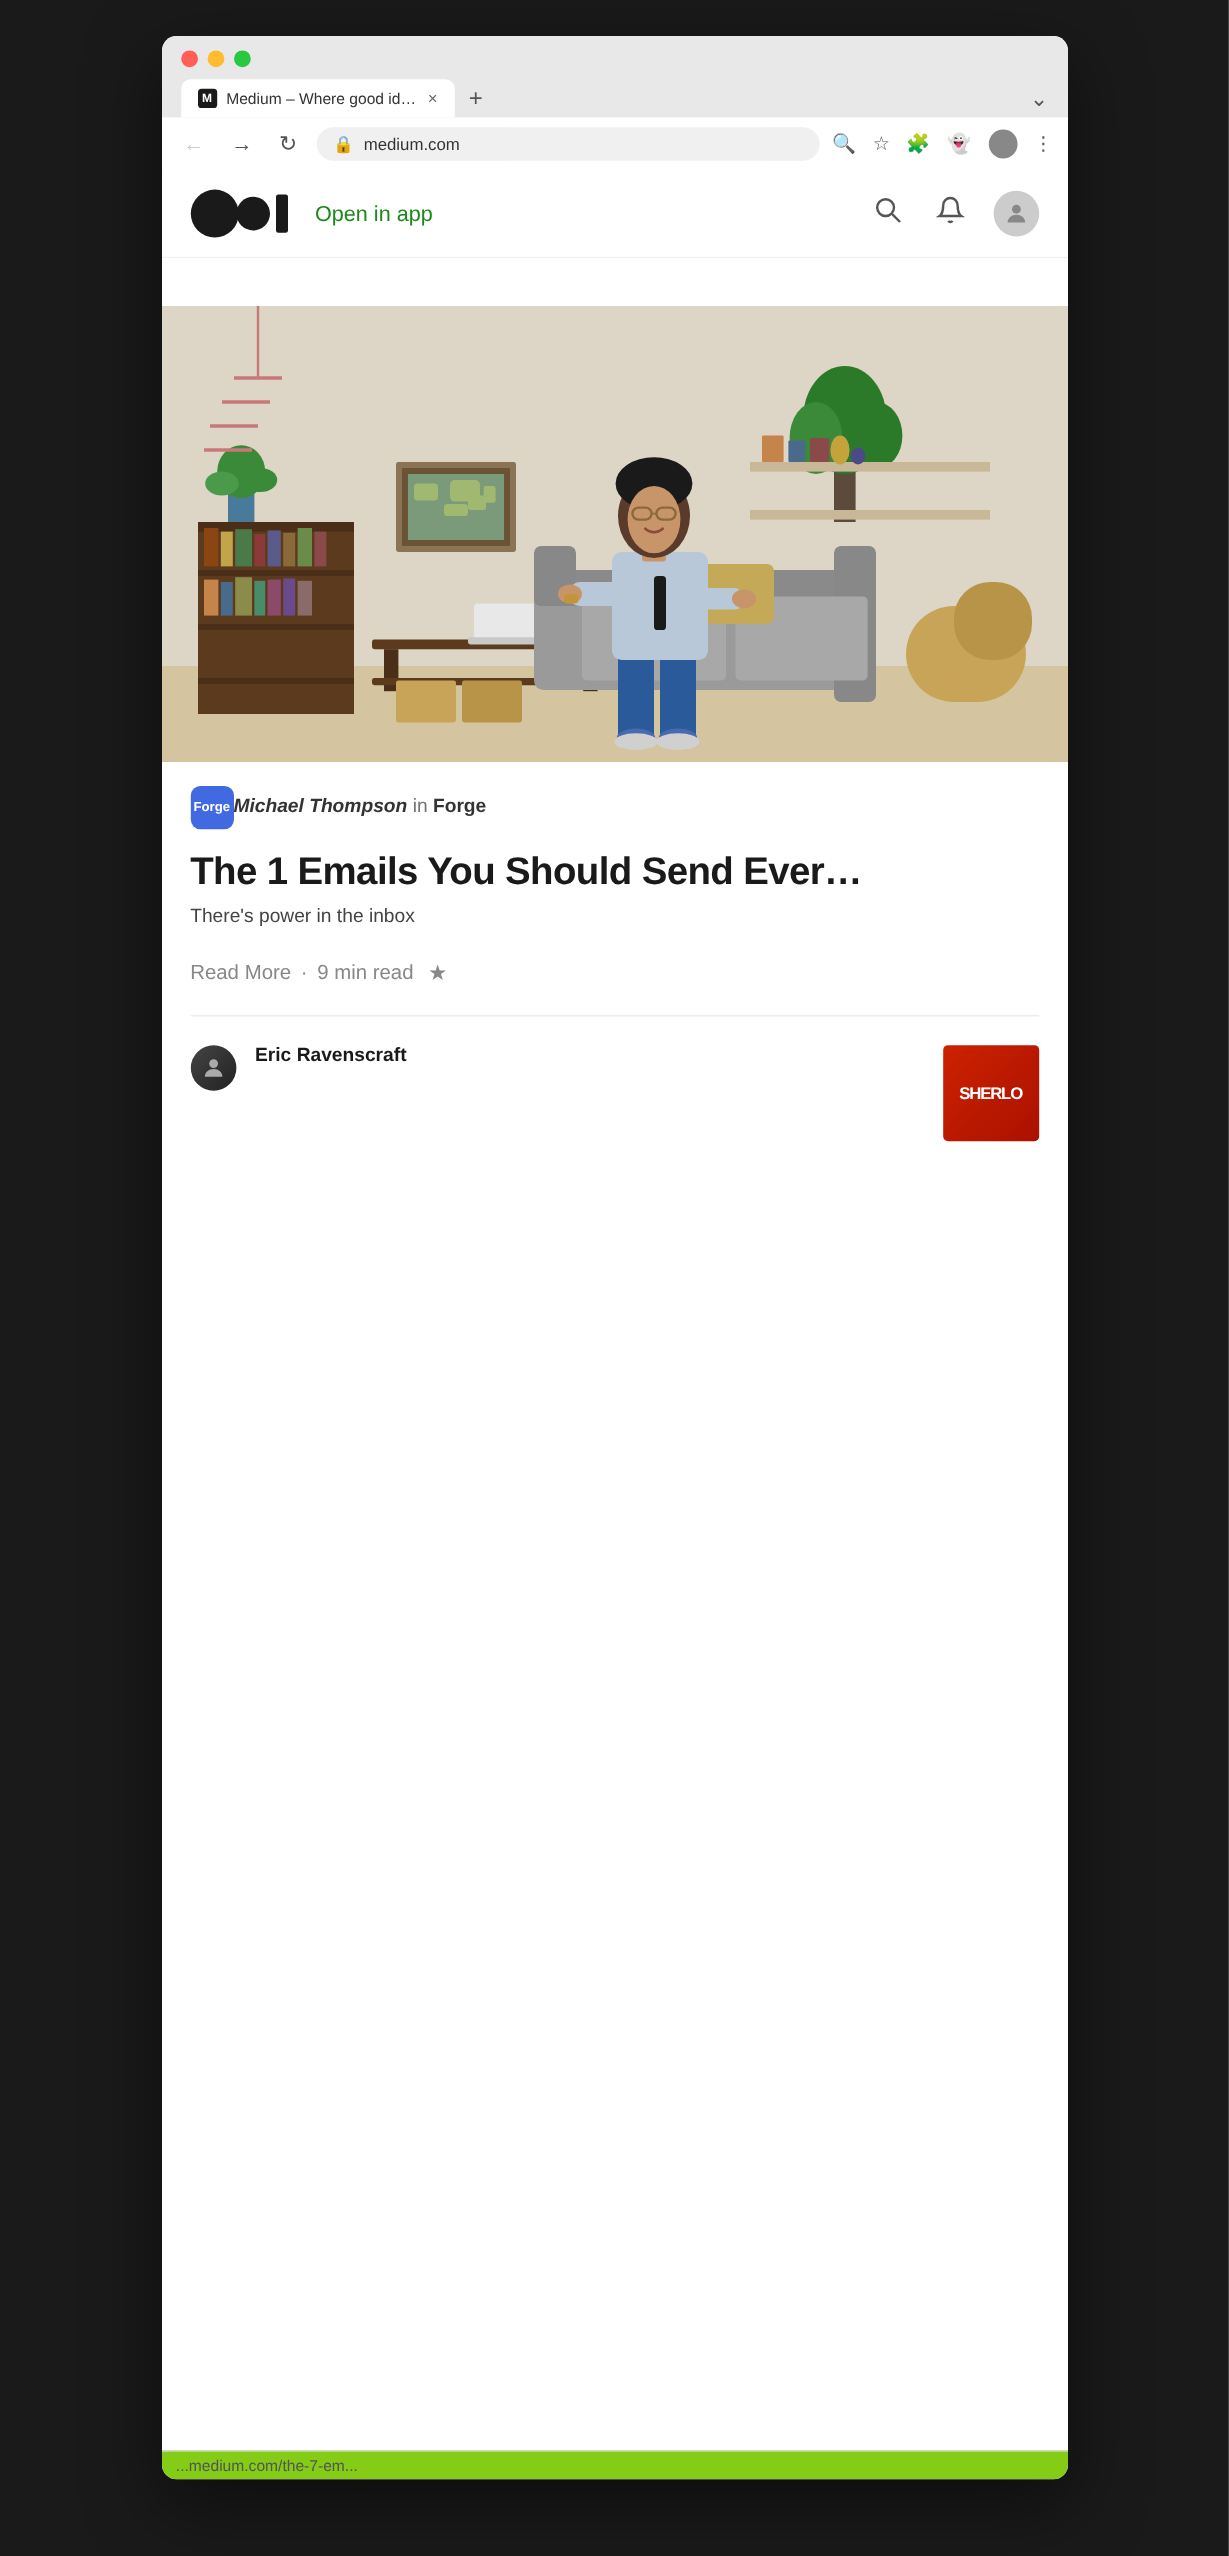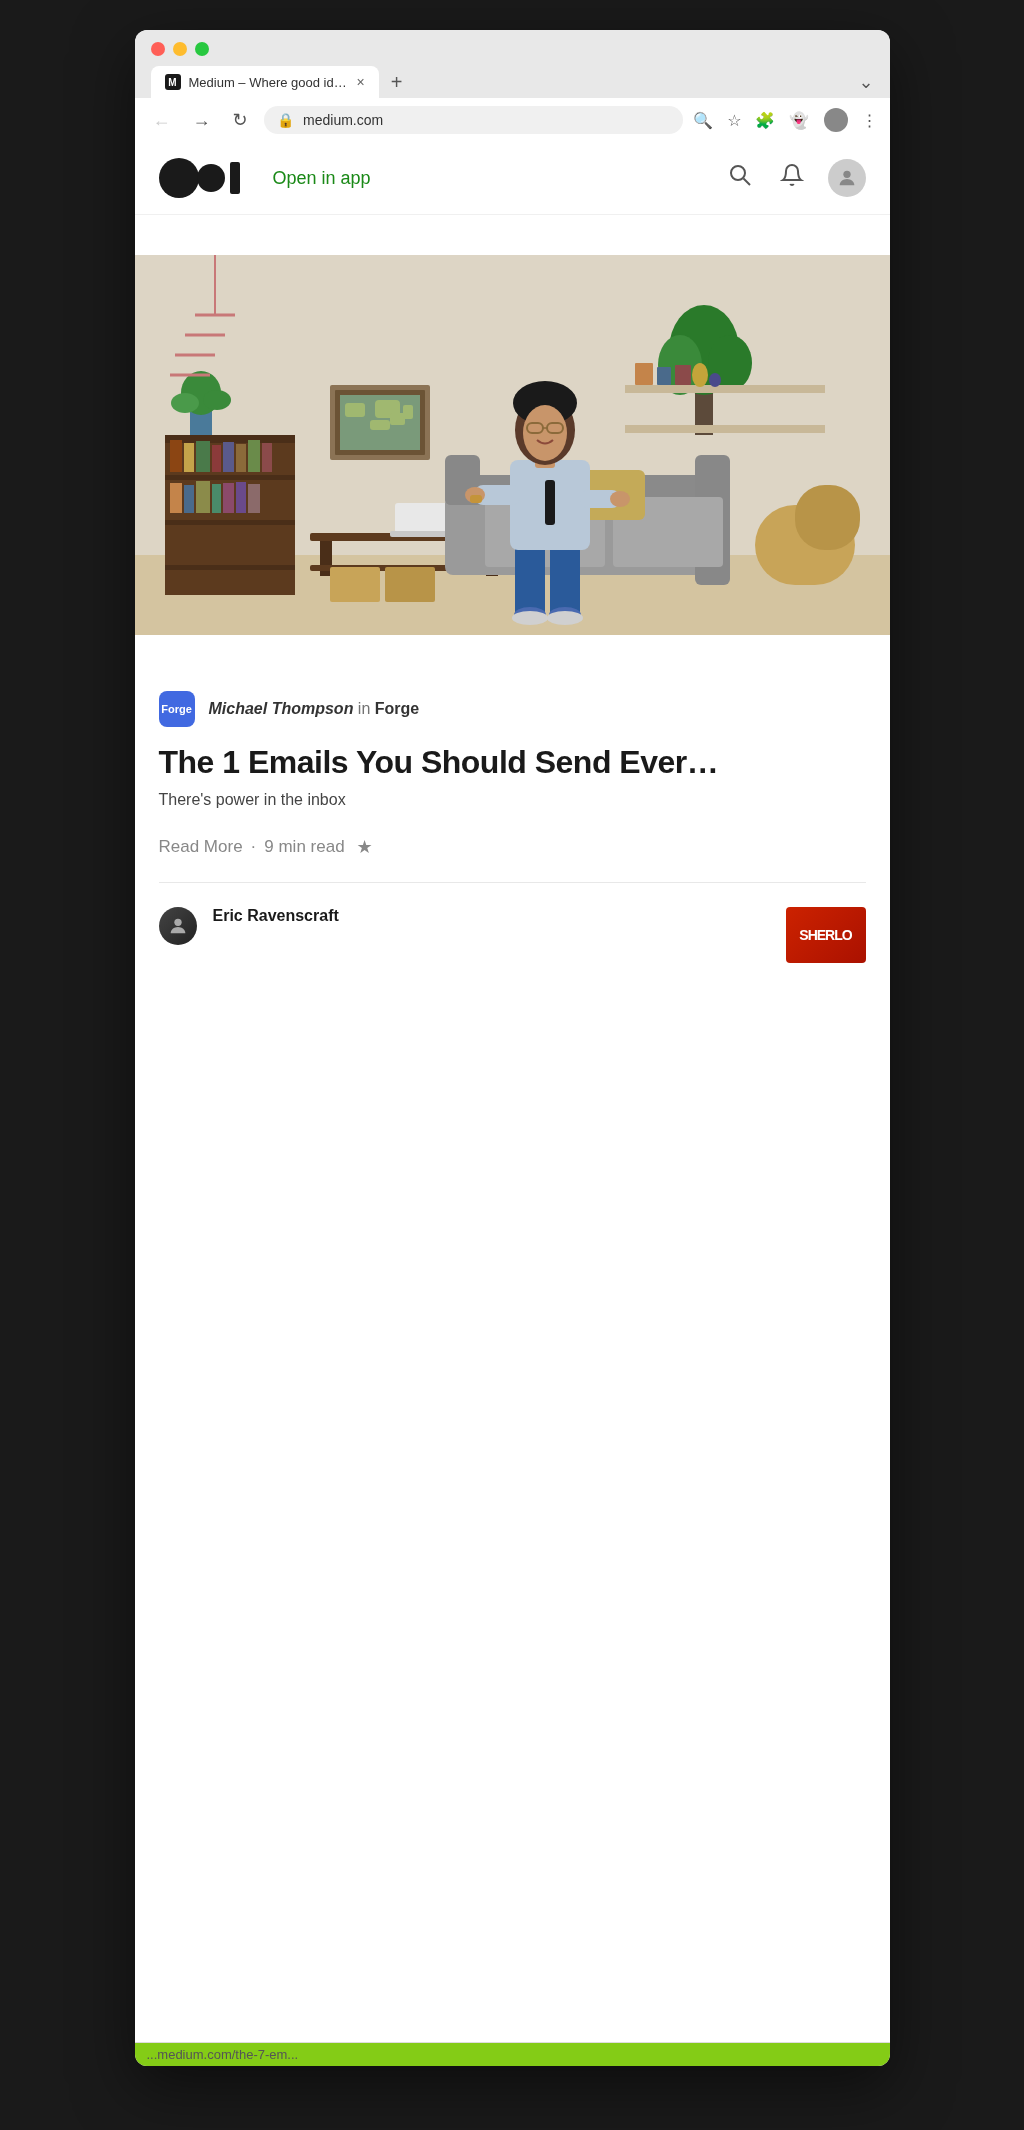--- a/index.html
+++ b/index.html
@@ -177,21 +177,21 @@
       background: #1a1a1a;
       border-radius: 2px;
       margin-left: 3px;
     }
 
     .open-in-app {
       color: #1a8917;
       font-size: 18px;
       font-weight: 500;
       text-decoration: none;
-      margin-left: 13px;
+      margin-left: 3px;
     }
 
     .header-spacer { flex: 1; }
 
     .header-icon {
       color: #555;
       font-size: 22px;
       cursor: pointer;
       padding: 4px;
     }
@@ -228,22 +228,21 @@
     
     .scene-svg {
       width: 100%;
       height: 100%;
     }
 
     .article-meta {
       padding: 20px 24px 0;
       display: flex;
       align-items: center;
-      gap: 14px;
-      margin-top: 36px;
+      gap: 0;
     }
 
     .pub-icon {
       width: 36px;
       height: 36px;
       border-radius: 8px;
       background: #4169e1;
       display: flex;
       align-items: center;
       justify-content: center;
@@ -331,21 +330,21 @@
     }
 
     .second-article-author {
       font-size: 16px;
       font-weight: 600;
       color: #1a1a1a;
     }
 
     .second-article-thumb {
       width: 80px;
-      height: 56px;
+      height: 80px;
       background: linear-gradient(135deg, #cc2200, #aa1100);
       border-radius: 4px;
       flex-shrink: 0;
       display: flex;
       align-items: center;
       justify-content: center;
       color: white;
       font-size: 18px;
       font-weight: 800;
       letter-spacing: -1px;

